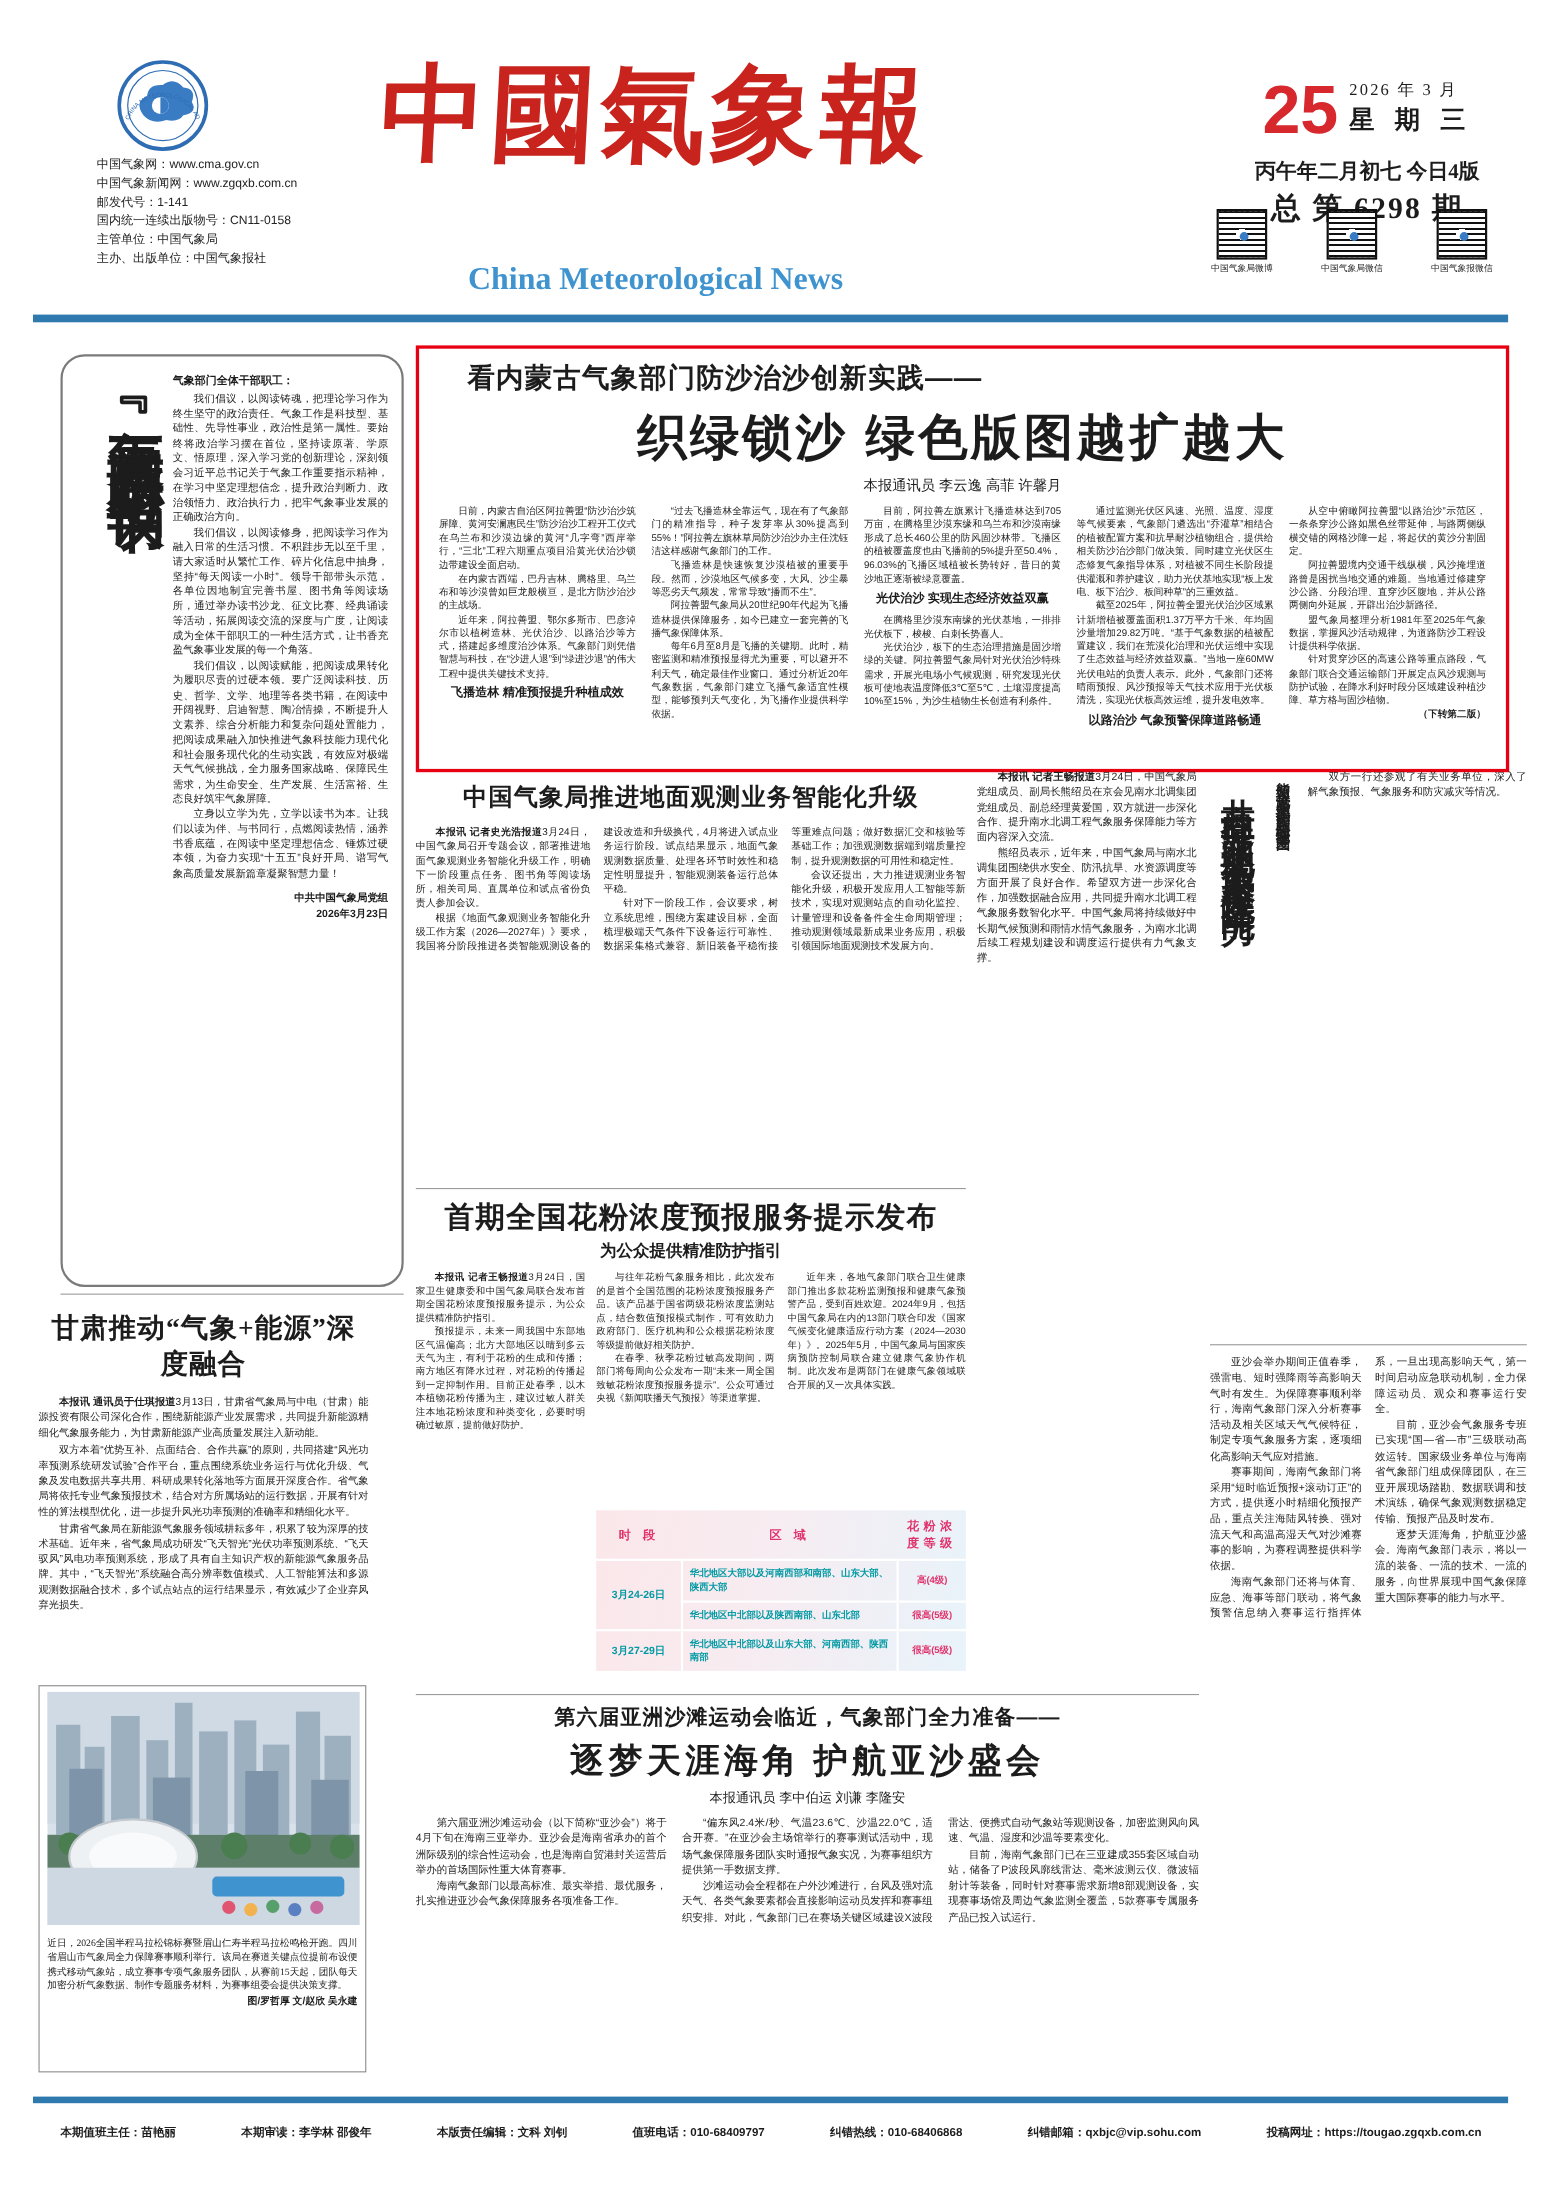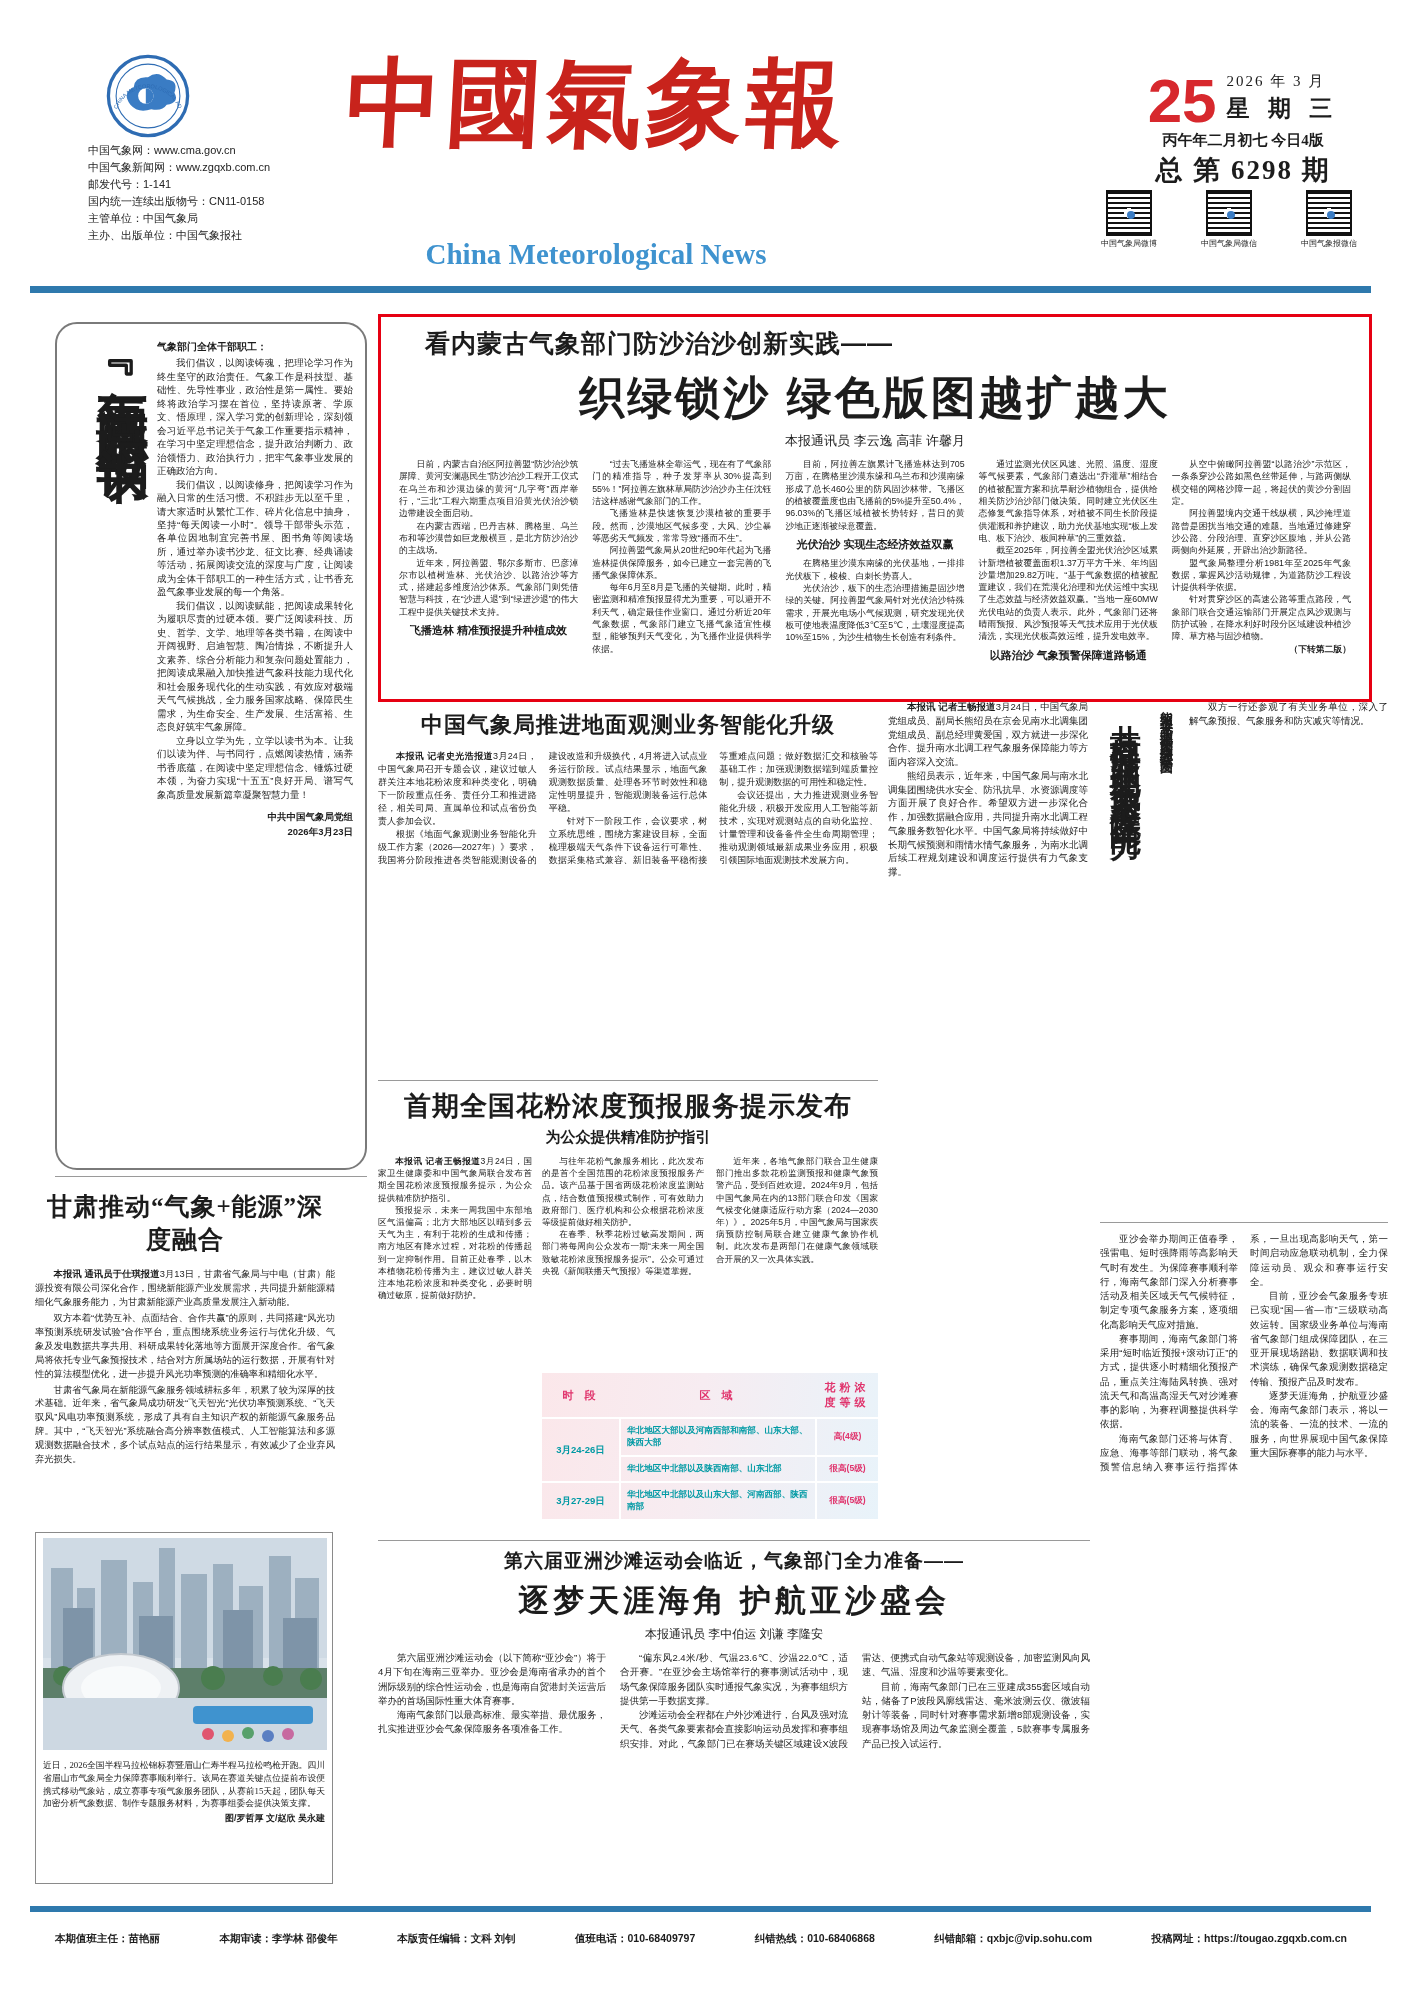--- a/index.html
+++ b/index.html
@@ -15,21 +15,21 @@
   .mast-title{position:absolute;left:322px;top:40px;width:548px;text-align:center;
               font-family:"DejaVu Serif","Liberation Serif",serif;font-weight:bold;
               font-size:96px;letter-spacing:4px;color:#c8231c;transform:skewX(-3deg);white-space:nowrap}
   .mast-en{position:absolute;left:322px;top:238px;width:548px;text-align:center;
            font-family:"Liberation Serif",serif;font-weight:bold;font-size:29px;color:#3f93cf}
   .datebox{position:absolute;left:1118px;top:72px;width:250px}
   .datebox .row1{display:flex;align-items:flex-start;gap:10px;justify-content:center}
   .day{font-size:62px;line-height:.95;font-weight:bold;color:#d7282d}
   .ym{font-size:15px;letter-spacing:2px;font-family:"Liberation Serif",serif}
   .weekday{font-size:23px;font-weight:bold;letter-spacing:6px;margin-top:2px}
-  .lunar{font-size:15px;font-weight:bold;text-align:center;margin-top:0;font-family:"Liberation Serif",serif}
+  .lunar{font-size:19px;font-weight:bold;text-align:center;margin-top:12px;font-family:"Liberation Serif",serif}
   .issue{font-size:27px;font-weight:bold;text-align:center;margin-top:2px;letter-spacing:2px;font-family:"Liberation Serif",serif}
   .qr-row{position:absolute;left:1085px;top:190px;width:288px;display:flex;justify-content:space-between}
   .qr-item{width:88px;text-align:center}
   .qr{width:46px;height:46px;margin:0 auto;border:2px solid #111;position:relative;
       background:
         radial-gradient(circle at 50% 50%, #fff 0 5px, transparent 5px),
         repeating-linear-gradient(0deg,#111 0 2px,#fff 2px 5px),
         repeating-linear-gradient(90deg,#111 0 2px,#fff 2px 5px);}
   .qr::after{content:"";position:absolute;left:19px;top:19px;width:8px;height:8px;border-radius:50%;background:#3a7cc4}
   .qr-cap{font-size:8px;margin-top:2px;white-space:nowrap}
@@ -254,21 +254,21 @@
       <p class="bp">阿拉善盟境内交通干线纵横，风沙掩埋道路曾是困扰当地交通的难题。当地通过修建穿沙公路、分段治理、直穿沙区腹地，并从公路两侧向外延展，开辟出治沙新路径。</p>
       <p class="bp">盟气象局整理分析1981年至2025年气象数据，掌握风沙活动规律，为道路防沙工程设计提供科学依据。</p>
       <p class="bp">针对贯穿沙区的高速公路等重点路段，气象部门联合交通运输部门开展定点风沙观测与防护试验，在降水利好时段分区域建设种植沙障、草方格与固沙植物。</p>
       <div class="cont">（下转第二版）</div>
     </div>
   </div>
 
   <div class="obs">
     <h2>中国气象局推进地面观测业务智能化升级</h2>
     <div class="body">
-      <p class="bp"><span class="lead-in">本报讯 记者史光浩报道</span><span>3月24日，中国气象局召开专题会议，建议过敏人群关注本地花粉浓度和种类变化，明确下一阶段重点任务、责任分工和推进路径，相关司局、直属单位和试点省份负责人参加会议。</span></p>
+      <p class="bp"><span class="lead-in">本报讯 记者史光浩报道</span><span>3月24日，中国气象局召开专题会议，部署推进地面气象观测业务智能化升级工作，明确下一阶段重点任务、图书角等阅读场所，相关司局、直属单位和试点省份负责人参加会议。</span></p>
       <p class="bp">根据《地面气象观测业务智能化升级工作方案（2026—2027年）》要求，我国将分阶段推进各类智能观测设备的建设改造和升级换代，4月将进入试点业务运行阶段。试点结果显示，地面气象观测数据质量、处理各环节时效性和稳定性明显提升，智能观测装备运行总体平稳。</p>
       <p class="bp">针对下一阶段工作，会议要求，树立系统思维，围绕方案建设目标，全面梳理极端天气条件下设备运行可靠性、数据采集格式兼容、新旧装备平稳衔接等重难点问题；做好数据汇交和核验等基础工作；加强观测数据端到端质量控制，提升观测数据的可用性和稳定性。</p>
       <p class="bp">会议还提出，大力推进观测业务智能化升级，积极开发应用人工智能等新技术，实现对观测站点的自动化监控、计量管理和设备备件全生命周期管理；推动观测领域最新成果业务应用，积极引领国际地面观测技术发展方向。</p>
     </div>
   </div>
 
   <div class="hdiv" style="left:378px;top:1080px;width:500px"></div>
 
   <div class="pollen">
     <h2>首期全国花粉浓度预报服务提示发布</h2>

